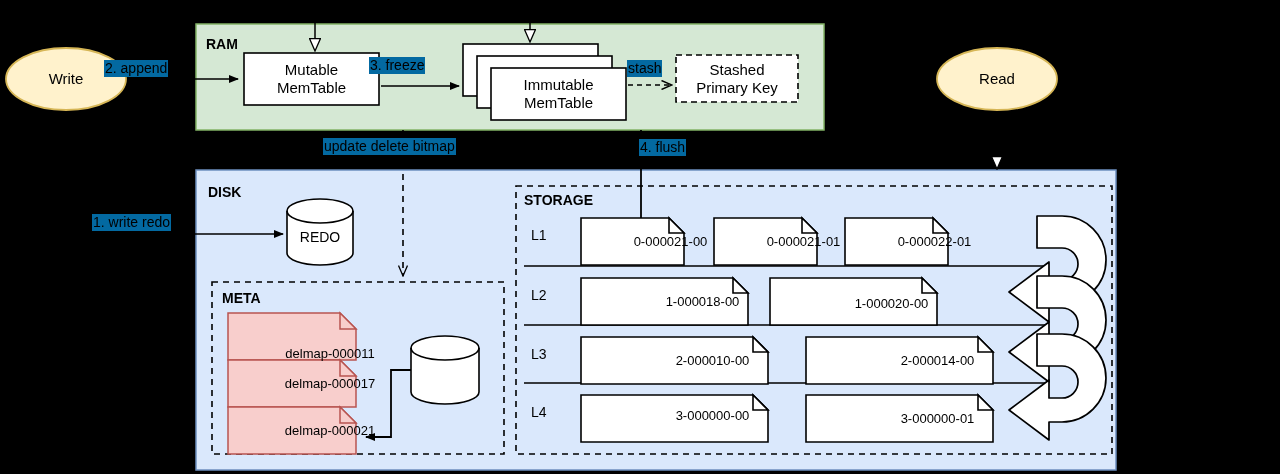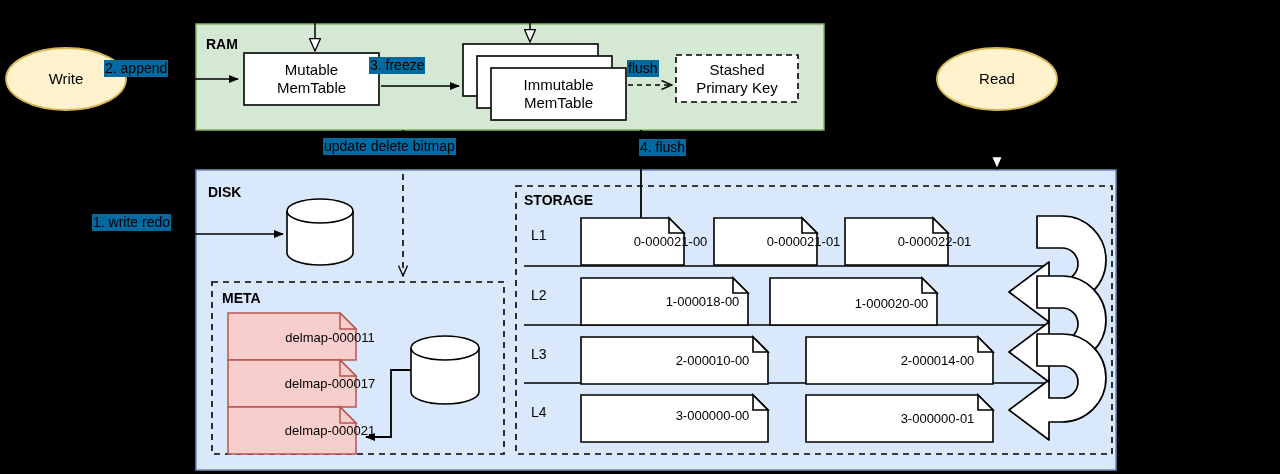--- a/index.html
+++ b/index.html
@@ -155,22 +155,23 @@
   <div class="boxtext" style="left:6px;top:48px;width:120px;height:62px;">Write</div>
   <div class="boxtext" style="left:937px;top:48px;width:120px;height:62px;">Read</div>
 
   <div class="boxtext" style="left:244px;top:53px;width:135px;height:52px;">Mutable
 MemTable</div>
   <div class="boxtext" style="left:491px;top:68px;width:135px;height:52px;">Immutable
 MemTable</div>
   <div class="boxtext" style="left:676px;top:55px;width:122px;height:47px;">Stashed
 Primary Key</div>
 
+  <div class="boxtext" style="left:287px;top:216px;width:66px;height:42px;font-size:14px;">REDO</div>
 
-  <div class="filetext" style="left:228px;top:314px;width:124px;height:47px;">delmap-000011</div>
+  <div class="filetext" style="left:228px;top:330px;width:124px;height:47px;">delmap-000011</div>
   <div class="filetext" style="left:228px;top:360px;width:124px;height:47px;">delmap-000017</div>
   <div class="filetext" style="left:228px;top:407px;width:124px;height:47px;">delmap-000021</div>
 
   <div class="lvl" style="left:531px;top:227px;">L1</div>
   <div class="lvl" style="left:531px;top:287px;">L2</div>
   <div class="lvl" style="left:531px;top:346px;">L3</div>
   <div class="lvl" style="left:531px;top:404px;">L4</div>
 
   <div class="filetext" style="left:581px;top:218px;width:99px;height:47px;">0-000021-00</div>
   <div class="filetext" style="left:714px;top:218px;width:99px;height:47px;">0-000021-01</div>
@@ -180,18 +181,18 @@
   <div class="filetext" style="left:770px;top:278px;width:163px;height:50px;">1-000020-00</div>
 
   <div class="filetext" style="left:581px;top:337px;width:183px;height:47px;">2-000010-00</div>
   <div class="filetext" style="left:806px;top:337px;width:183px;height:47px;">2-000014-00</div>
 
   <div class="filetext" style="left:581px;top:395px;width:183px;height:40px;">3-000000-00</div>
   <div class="filetext" style="left:806px;top:395px;width:183px;height:47px;">3-000000-01</div>
 
   <div class="lbl" style="left:104px;top:60px;">2. append</div>
   <div class="lbl" style="left:369px;top:57px;">3. freeze</div>
-  <div class="lbl" style="left:627px;top:60px;">flush</div>
+  <div class="lbl" style="left:627px;top:60px;">stash</div>
   <div class="lbl" style="left:92px;top:214px;">1. write redo</div>
   <div class="lbl" style="left:323px;top:138px;">update delete bitmap</div>
   <div class="lbl" style="left:639px;top:139px;">4. flush</div>
 
 </div>
 
 </body></html>

